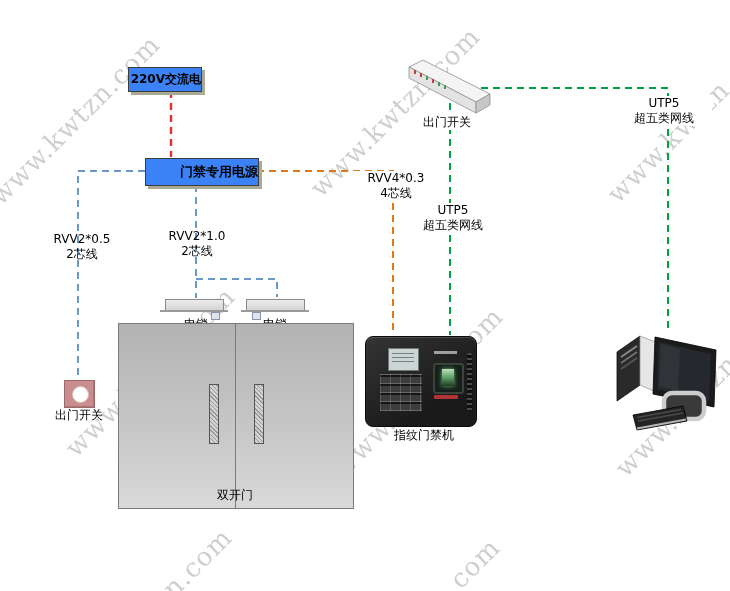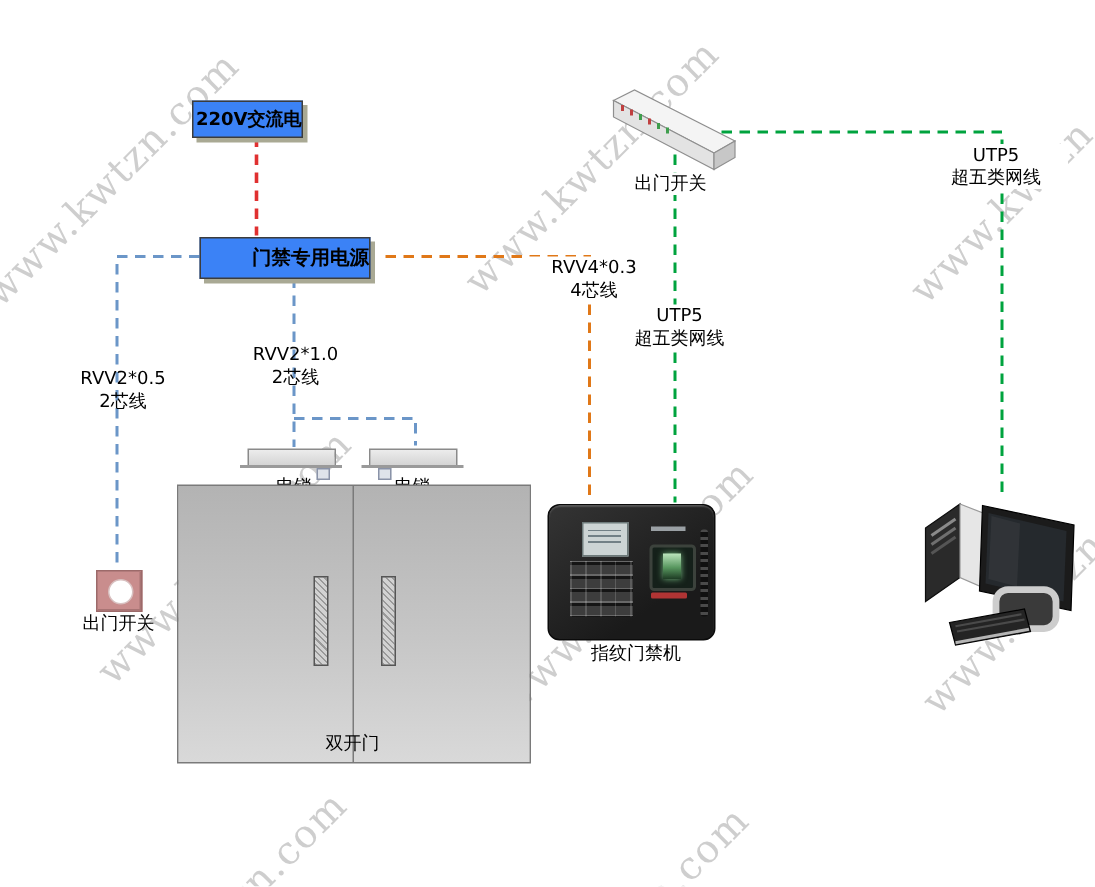--- a/index.html
+++ b/index.html
@@ -77,38 +77,38 @@
     <path d="M196,185 L196,298 M196,279 L277,279 L277,297" fill="none" stroke-width="2" stroke-dasharray="7,5" stroke="#6b96c8"></path>
     <path d="M257,171 L393,171 L393,335" fill="none" stroke-width="2" stroke-dasharray="7,5" stroke="#e07818"></path>
     <path d="M450,103 L450,335" fill="none" stroke-width="2" stroke-dasharray="7,5" stroke="#00a33e"></path>
     <path d="M481,88 L668,88 L668,331" fill="none" stroke-width="2" stroke-dasharray="7,5" stroke="#00a33e"></path>
   </svg>
 
   <div class="node-box" style="left:128px;top:67px;width:72px;height:23px;font-size:12px">
     <span>220V交流电</span>
   </div>
 
-  <div class="node-box" style="left:133px;top:158px;width:112px;height:26px">
+  <div class="node-box" style="left:145px;top:158px;width:112px;height:26px">
     <span>门禁专用电源</span>
   </div>
 
   <svg class="layer" style="left:400px;top:55px" width="100" height="65">
     <polygon points="9,12 23,5 90,39 76,47" fill="#f4f4f4" stroke="#8f8f8f" stroke-width="0.8"></polygon>
     <polygon points="9,12 9,23 76,58 76,47" fill="#e3e3e3" stroke="#8f8f8f" stroke-width="0.8"></polygon>
     <polygon points="90,39 90,50 76,58 76,47" fill="#c7c7c7" stroke="#8f8f8f" stroke-width="0.8"></polygon>
     <rect x="14" y="15" width="2" height="4" fill="#c04040"></rect>
     <rect x="20" y="18" width="2" height="4" fill="#c04040"></rect>
     <rect x="26" y="21" width="2" height="4" fill="#3f9e4d"></rect>
     <rect x="32" y="24" width="2" height="4" fill="#c04040"></rect>
     <rect x="38" y="27" width="2" height="4" fill="#3f9e4d"></rect>
     <rect x="44" y="30" width="2" height="4" fill="#3f9e4d"></rect>
   </svg>
   <div class="lbl bg" style="left:400px;top:115px;width:90px">出门开关</div>
 
-  <div class="lbl" style="left:34px;top:245px;width:96px">
+  <div class="lbl" style="left:34px;top:232px;width:96px">
     <span>RVV2*0.5</span>
     <span class="l2">2芯线</span>
   </div>
   <div class="lbl" style="left:149px;top:229px;width:96px">
     <span>RVV2*1.0</span>
     <span class="l2">2芯线</span>
   </div>
   <div class="lbl bg" style="left:348px;top:171px;width:92px">
     <span>RVV4*0.3</span>
     <span class="l2">4芯线</span>

